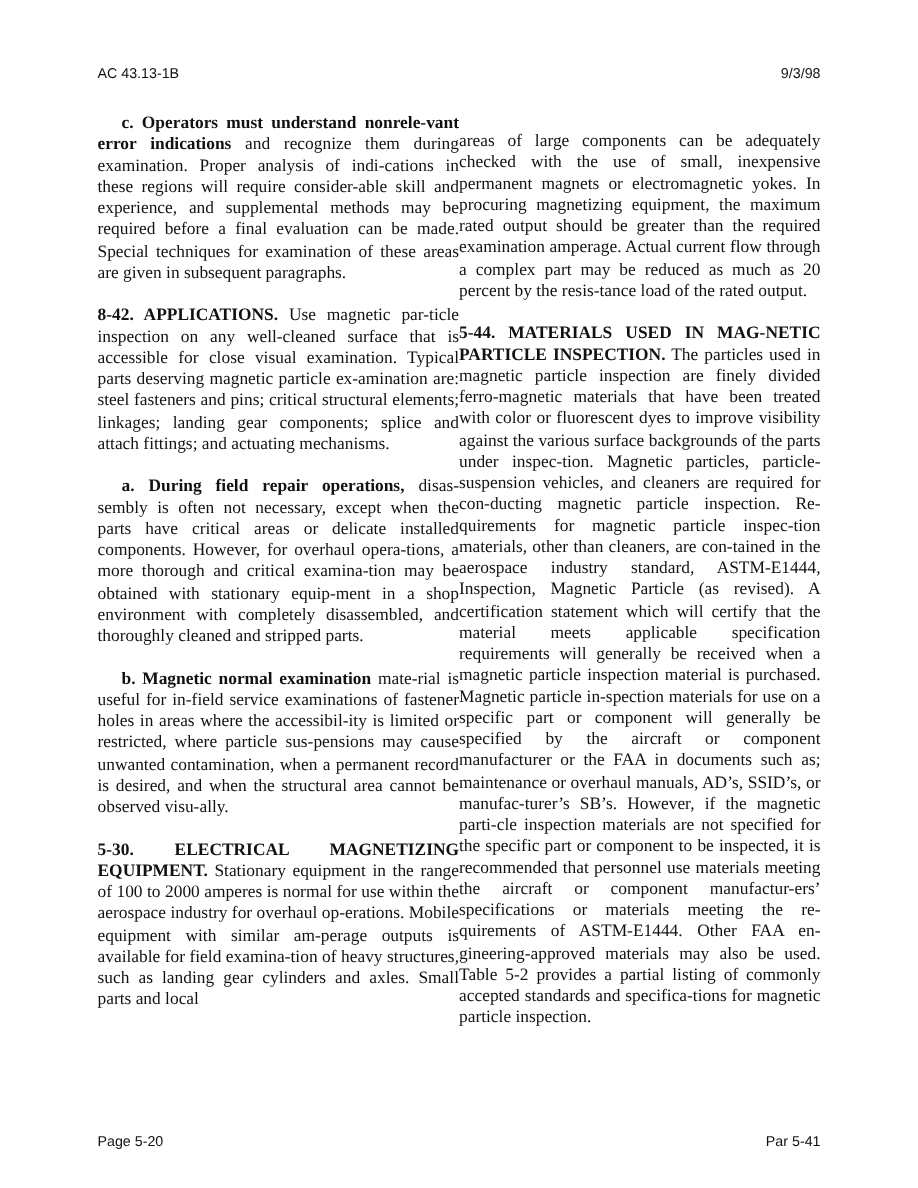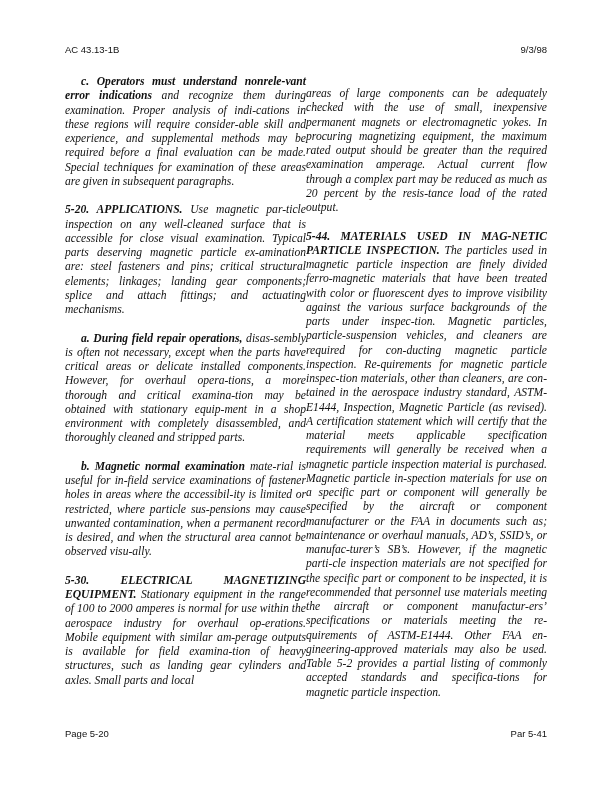--- a/index.html
+++ b/index.html
@@ -3,43 +3,43 @@
 <meta charset="utf-8">
 <style>
   html, body { margin: 0; padding: 0; background: #ffffff; }
   body { width: 612px; height: 792px; position: relative; overflow: hidden; color: #111; }
   .hdr, .ftr {
     position: absolute; left: 65px; width: 482px;
     font-family: "Liberation Sans", sans-serif; font-size: 9.5px;
     display: flex; justify-content: space-between;
   }
   .hdr { top: 44px; }
-  .ftr { top: 728px; }
+  .ftr { top: 756px; }
   .col {
     position: absolute; top: 75px; width: 241px;
     font-family: "Liberation Serif", serif; font-size: 11.6px; line-height: 14.25px;
     text-align: justify; hyphens: manual;
   }
   .col.left { left: 65px; }
   .col.right { left: 306px; margin-top: 12px; }
-  p { margin: 0 0 14.25px 0; font-style: italic; }
+  p { margin: 0 0 14.25px 0; }
   .ind { text-indent: 16px; }
   b { font-weight: bold; }
 </style>
 </head>
 <body>
 
 <div class="hdr">
   <span>AC 43.13-1B</span>
   <span>9/3/98</span>
 </div>
 
 <div class="col left">
   <p class="ind"><b>c.   Operators must understand nonrele-vant error indications</b><span> and recognize them during examination.  Proper analysis of indi-cations in these regions will require consider-able skill and experience, and supplemental methods may be required before a final evaluation can be made.  Special techniques for examination of these areas are given in subsequent paragraphs.</span></p>
-  <p><b>5-20.   APPLICATIONS.</b><span> Use magnetic par-ticle inspection on any well-cleaned surface that is accessible for close visual examination. Typical parts deserving magnetic particle ex-amination are: steel fasteners and pins; critical structural elements; linkages; landing gear components; splice and attach fittings; and actuating mechanisms.</span></p>
+  <p><b>8-42.   APPLICATIONS.</b><span> Use magnetic par-ticle inspection on any well-cleaned surface that is accessible for close visual examination. Typical parts deserving magnetic particle ex-amination are: steel fasteners and pins; critical structural elements; linkages; landing gear components; splice and attach fittings; and actuating mechanisms.</span></p>
   <p class="ind"><b>a.   During field repair operations,</b><span> disas-sembly is often not necessary, except when the parts have critical areas or delicate installed components. However, for overhaul opera-tions, a more thorough and critical examina-tion may be obtained with stationary equip-ment in a shop environment with completely disassembled, and thoroughly cleaned and stripped parts.</span></p>
   <p class="ind"><b>b.   Magnetic normal examination</b><span> mate-rial is useful for in-field service examinations of fastener holes in areas where the accessibil-ity is limited or restricted, where particle sus-pensions may cause unwanted contamination, when a permanent record is desired, and when the structural area cannot be observed visu-ally.</span></p>
   <p><b>5-30.   ELECTRICAL MAGNETIZING EQUIPMENT.</b><span>  Stationary equipment in the range of 100 to 2000 amperes is normal for use within the aerospace industry for overhaul op-erations.  Mobile equipment with similar am-perage outputs is available for field examina-tion of heavy structures, such as landing gear cylinders and axles.  Small parts and local</span></p>
 </div>
 
 <div class="col right">
   <p><span>areas of large components can be adequately checked with the use of small, inexpensive permanent magnets or electromagnetic yokes. In procuring magnetizing equipment, the maximum rated output should be greater than the required examination amperage.  Actual current flow through a complex part may be reduced as much as 20 percent by the resis-tance load of the rated output.</span></p>
   <p><b>5-44. MATERIALS USED IN MAG-NETIC PARTICLE INSPECTION.</b><span>  The particles used in magnetic particle inspection are finely divided ferro-magnetic materials that have been treated with color or fluorescent dyes to improve visibility against the various surface backgrounds of the parts under inspec-tion.  Magnetic particles, particle-suspension vehicles, and cleaners are required for con-ducting magnetic particle inspection.  Re-quirements for magnetic particle inspec-tion materials, other than cleaners, are con-tained in the aerospace industry standard, ASTM-E1444, Inspection, Magnetic Particle (as revised).  A certification statement which will certify that the material meets applicable specification requirements will generally be received when a magnetic particle inspection material is purchased.  Magnetic particle in-spection materials for use on a specific part or component will generally be specified by the aircraft or component manufacturer or the FAA in documents such as; maintenance or overhaul manuals, AD’s, SSID’s, or manufac-turer’s SB’s.  However, if the magnetic parti-cle inspection materials are not specified for the specific part or component to be inspected, it is recommended that personnel use materials meeting the aircraft or component manufactur-ers’ specifications or materials meeting the re-quirements of ASTM-E1444.  Other FAA en-gineering-approved materials may also be used.  Table 5-2 provides a partial listing of commonly accepted standards and specifica-tions for magnetic particle inspection.</span></p>
 </div>
 

